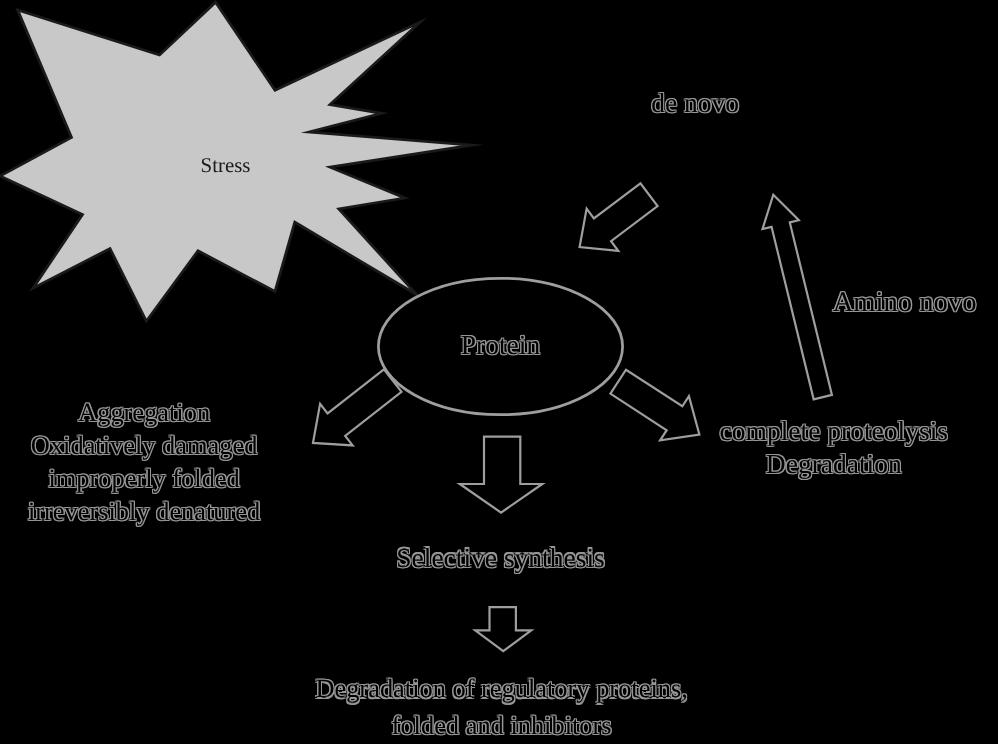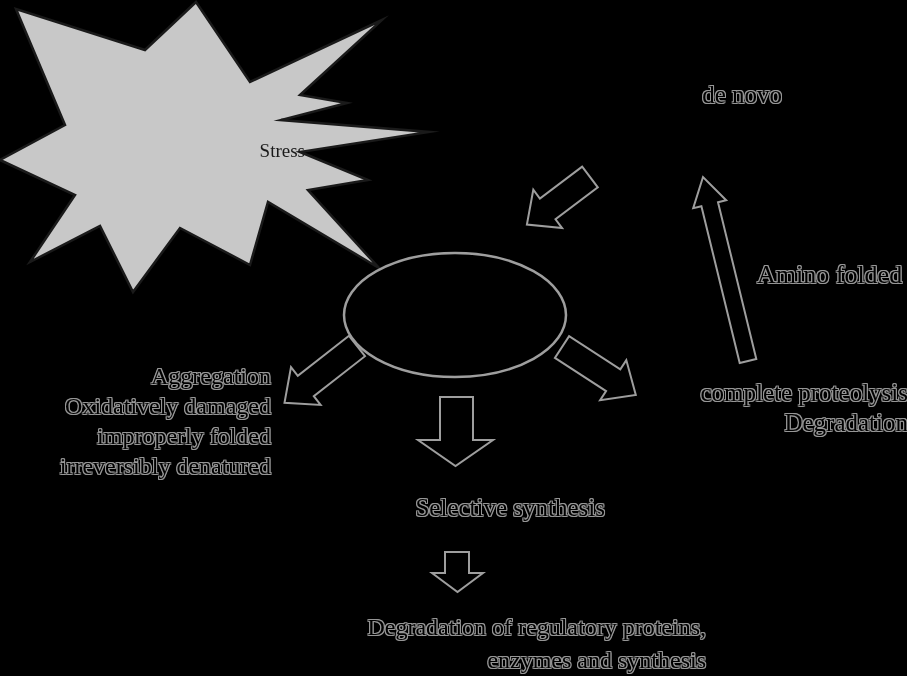--- a/index.html
+++ b/index.html
@@ -2,21 +2,21 @@
 <html><head>
 <meta charset="utf-8">
 <style>
   html,body{margin:0;padding:0;background:#000;}
   .canvas{
     position:relative;width:907px;height:676px;background:#000;
     overflow:hidden;
     font-family:"Liberation Serif","DejaVu Serif",serif;
   }
   .shapes{position:absolute;left:0;top:0;}
-  .label{position:absolute;text-align:right;line-height:1.2;}
+  .label{position:absolute;text-align:center;line-height:1.2;}
   .halo{
     color:#000;
     text-shadow:
       -1px -1px 0 #969696, 1px -1px 0 #969696,
       -1px  1px 0 #969696, 1px  1px 0 #969696,
       -1px  0   0 #969696, 1px  0   0 #969696,
        0   -1px 0 #969696, 0    1px 0 #969696;
   }
   .stress-text{color:#1a1a1a;font-size:19px;}
   .protein-text{font-size:25px;}
@@ -53,43 +53,46 @@
 
     <polygon class="arrow" points="440,397 440,440 418,440 455.5,466 493,440 473,440 473,397"></polygon>
 
     <polygon class="arrow" points="445,552 445,573 432,573 457.5,592 483,573 469,573 469,552"></polygon>
   </svg>
 
   <div class="label lbl-stress stress-text">
     <span>Stress</span>
   </div>
 
+  <div class="label lbl-protein halo protein-text">
+    <span>Protein</span>
+  </div>
 
   <div class="label lbl-denovo halo">
     <div>de novo</div>
   </div>
 
   <div class="label lbl-amino halo">
-    <span>Amino folded</span>
+    <span>Amino novo</span>
   </div>
 
   <div class="label lbl-degradation halo">
     <div>complete proteolysis</div>
     <div>Degradation</div>
   </div>
 
   <div class="label lbl-aggregation halo">
     <div>Aggregation</div>
     <div>Oxidatively damaged</div>
     <div>improperly folded</div>
     <div>irreversibly denatured</div>
   </div>
 
   <div class="label lbl-selective halo">
     <span>Selective synthesis</span>
   </div>
 
   <div class="label lbl-activation halo">
     <div>Degradation of regulatory proteins,</div>
-    <div>enzymes and synthesis</div>
+    <div>folded and inhibitors</div>
   </div>
 
 </div>
 
 </body></html>

